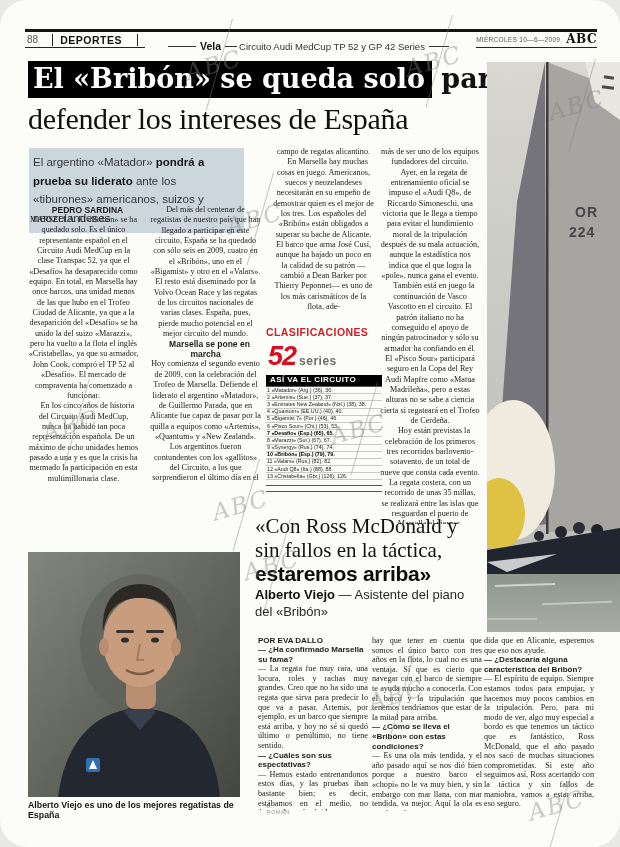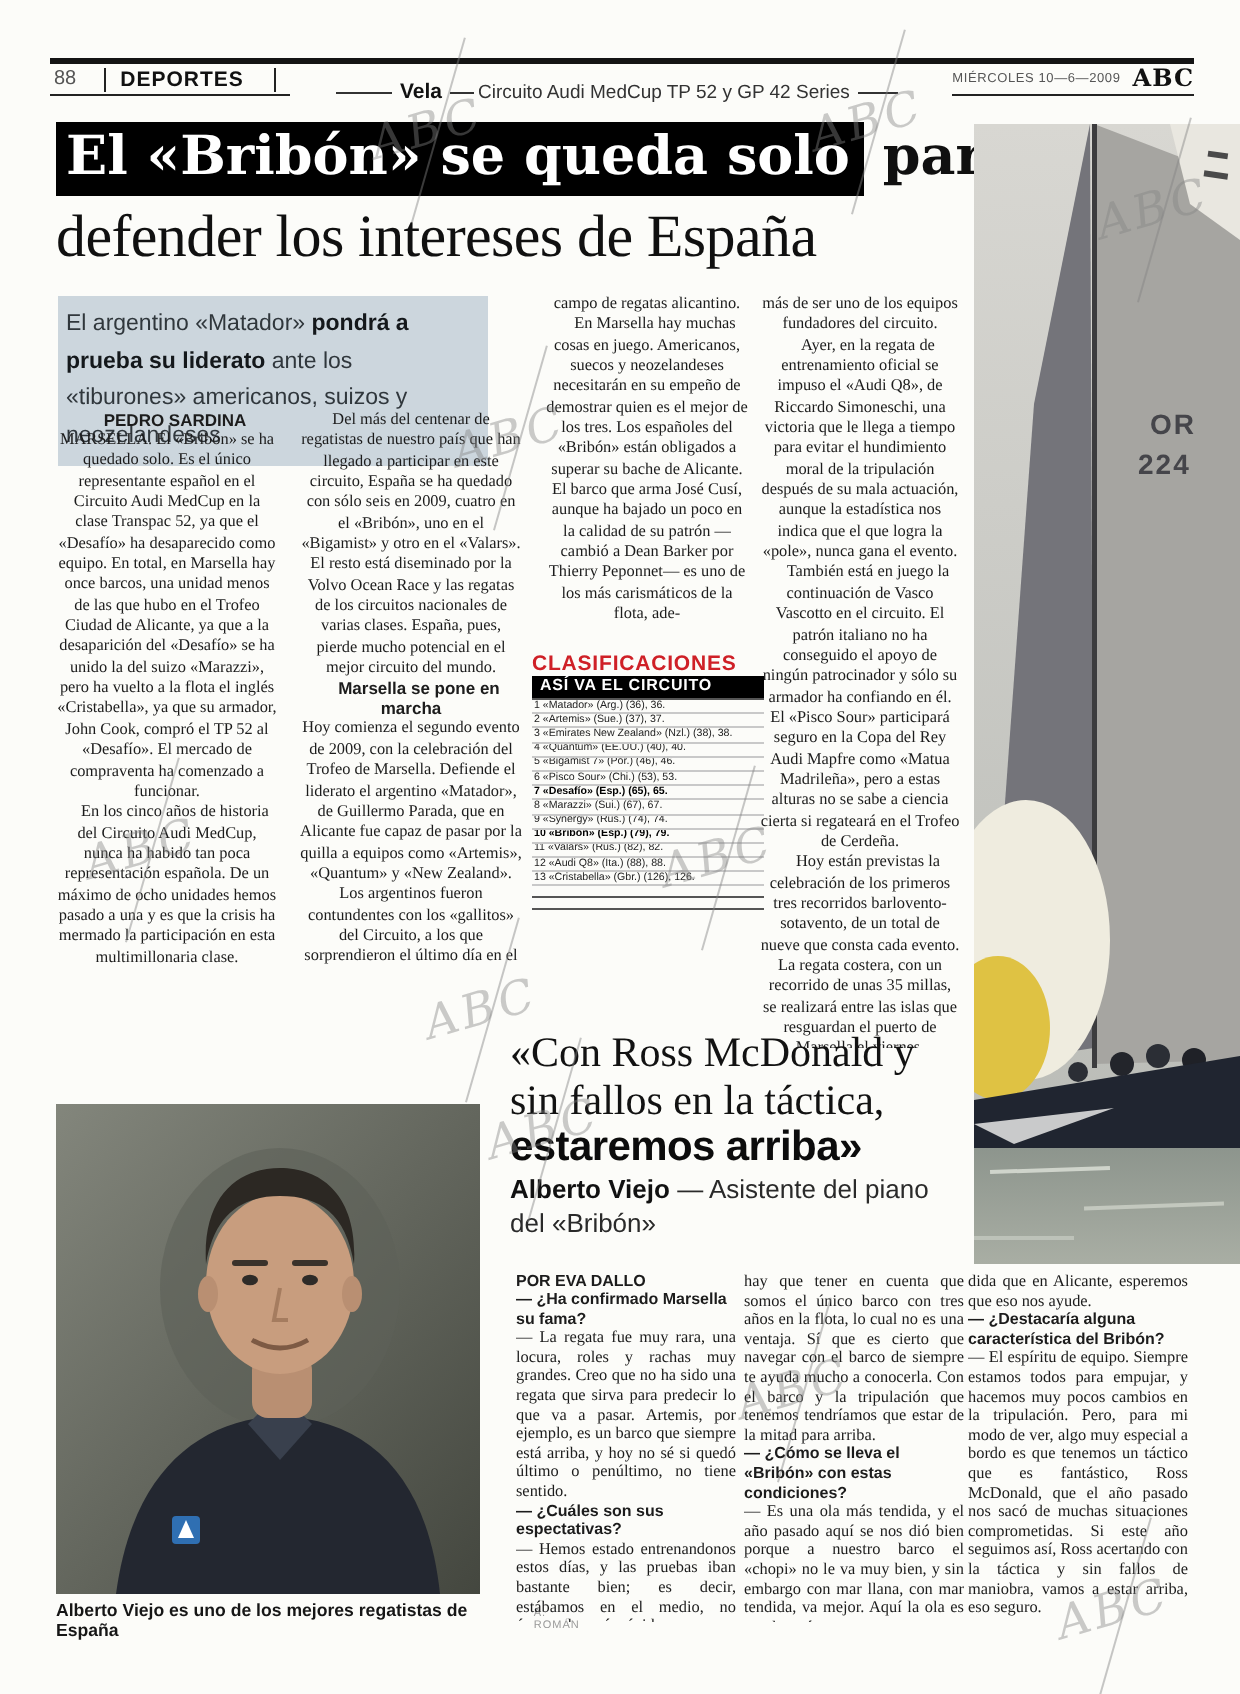--- a/index.html
+++ b/index.html
@@ -1,19 +1,19 @@
 <!DOCTYPE html>
 <html><head>
 <meta charset="utf-8">
 <style>
   html,body{margin:0;padding:0;background:#e8e8e4;}
   .page{
     position:relative;width:620px;height:847px;margin:0 auto;
     background:#fcfcf9;overflow:hidden;
-    font-family:"Liberation Serif",serif;color:#1b1b1b;
+    font-family:"Liberation Serif",serif;color:#1b1b1b;border-radius:27px;
   }
   
   .rule-thick{position:absolute;left:25px;width:572px;top:29px;height:3px;background:#141414;}
   .hdr-left{position:absolute;left:25px;top:33px;height:13px;display:flex;align-items:center;
     border-bottom:1px solid #222;padding-bottom:1px;}
   .hdr-pagenum{font:10px "Liberation Sans",sans-serif;color:#555;padding:0 7px 0 2px;}
   .hdr-sep{width:1px;height:12px;background:#222;margin:0 7px;}
   .hdr-section{font:bold 10.5px "Liberation Sans",sans-serif;letter-spacing:.5px;color:#111;padding-right:8px;}
   .hdr-center{position:absolute;left:168px;top:40px;width:300px;display:flex;align-items:center;}
   .hdr-dash{height:1px;background:#333;flex:0 0 auto;}
@@ -133,20 +133,24 @@
 
   <div class="bcol" id="col4">
     <p class="first">más de ser uno de los equipos fundadores del circuito.</p>
     <p>Ayer, en la regata de entrenamiento oficial se impuso el «Audi Q8», de Riccardo Simoneschi, una victoria que le llega a tiempo para evitar el hundimiento moral de la tripulación después de su mala actuación, aunque la estadística nos indica que el que logra la «pole», nunca gana el evento.</p>
     <p>También está en juego la continuación de Vasco Vascotto en el circuito. El patrón italiano no ha conseguido el apoyo de ningún patrocinador y sólo su armador ha confiando en él. El «Pisco Sour» participará seguro en la Copa del Rey Audi Mapfre como «Matua Madrileña», pero a estas alturas no se sabe a ciencia cierta si regateará en el Trofeo de Cerdeña.</p>
     <p>Hoy están previstas la celebración de los primeros tres recorridos barlovento-sotavento, de un total de nueve que consta cada evento. La regata costera, con un recorrido de unas 35 millas, se realizará entre las islas que resguardan el puerto de Marsella el viernes.</p>
   </div>
 
   <div class="standings">
     <div class="st-kicker">CLASIFICACIONES</div>
+    <div class="st-logo">
+      <span class="st-52">52</span>
+      <span class="st-series">series</span>
+    </div>
     <div class="st-title">ASÍ VA EL CIRCUITO</div>
     <div class="st-rows">
       <div class="st-row">1  «Matador» (Arg.) (36), 36.</div>
       <div class="st-row">2  «Artemis» (Sue.) (37), 37.</div>
       <div class="st-row">3  «Emirates New Zealand» (Nzl.) (38), 38.</div>
       <div class="st-row">4  «Quantum» (EE.UU.) (40), 40.</div>
       <div class="st-row">5  «Bigamist 7» (Por.) (46), 46.</div>
       <div class="st-row">6  «Pisco Sour» (Chi.) (53), 53.</div>
       <div class="st-row">7  «Desafío» (Esp.) (65), 65.</div>
       <div class="st-row">8  «Marazzi» (Sui.) (67), 67.</div>

